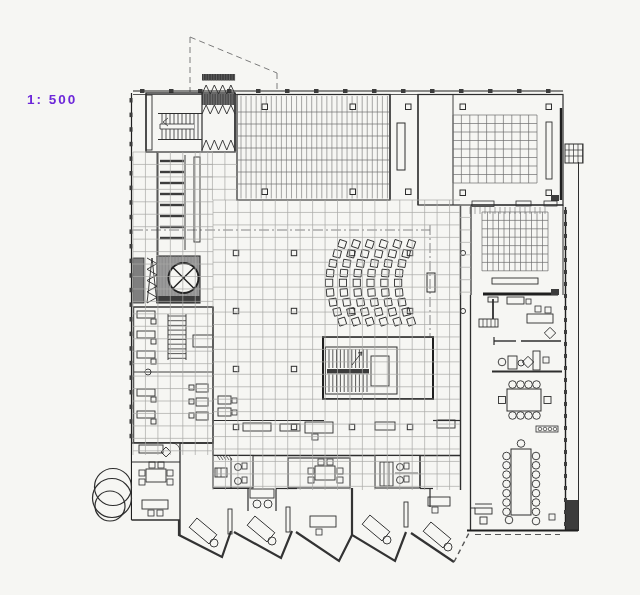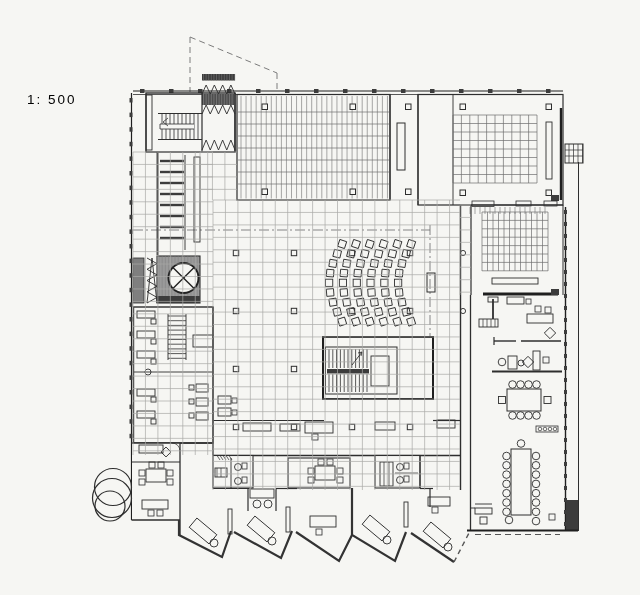--- a/index.html
+++ b/index.html
@@ -1,18 +1,18 @@
 <!DOCTYPE html>
 <html><head>
 <meta charset="utf-8">
 <style>
   html,body{margin:0;padding:0;}
   body{background:#e9e9e6;font-family:"Liberation Sans", sans-serif;}
   .page{position:relative;width:640px;height:595px;background:#f6f6f3;overflow:hidden;}
-  .scale-label{position:absolute;left:27px;top:92px;font-size:13.5px;letter-spacing:2px;color:#000000;font-weight:normal;}
+  .scale-label{position:absolute;left:27px;top:92px;font-size:13.5px;letter-spacing:2px;color:#6d28d9;font-weight:bold;}
   svg{position:absolute;left:0;top:0;}
 </style>
 </head>
 <body>
 
 <div class="page">
   <div class="scale-label">1: 500</div>
   <svg id="plan-svg" width="640" height="595" viewBox="0 0 640 595">
       <g>
         <line x1="190" y1="37" x2="190" y2="92" stroke="#7c7c7c" stroke-width="1" fill="none" stroke-dasharray="6 4"></line>

